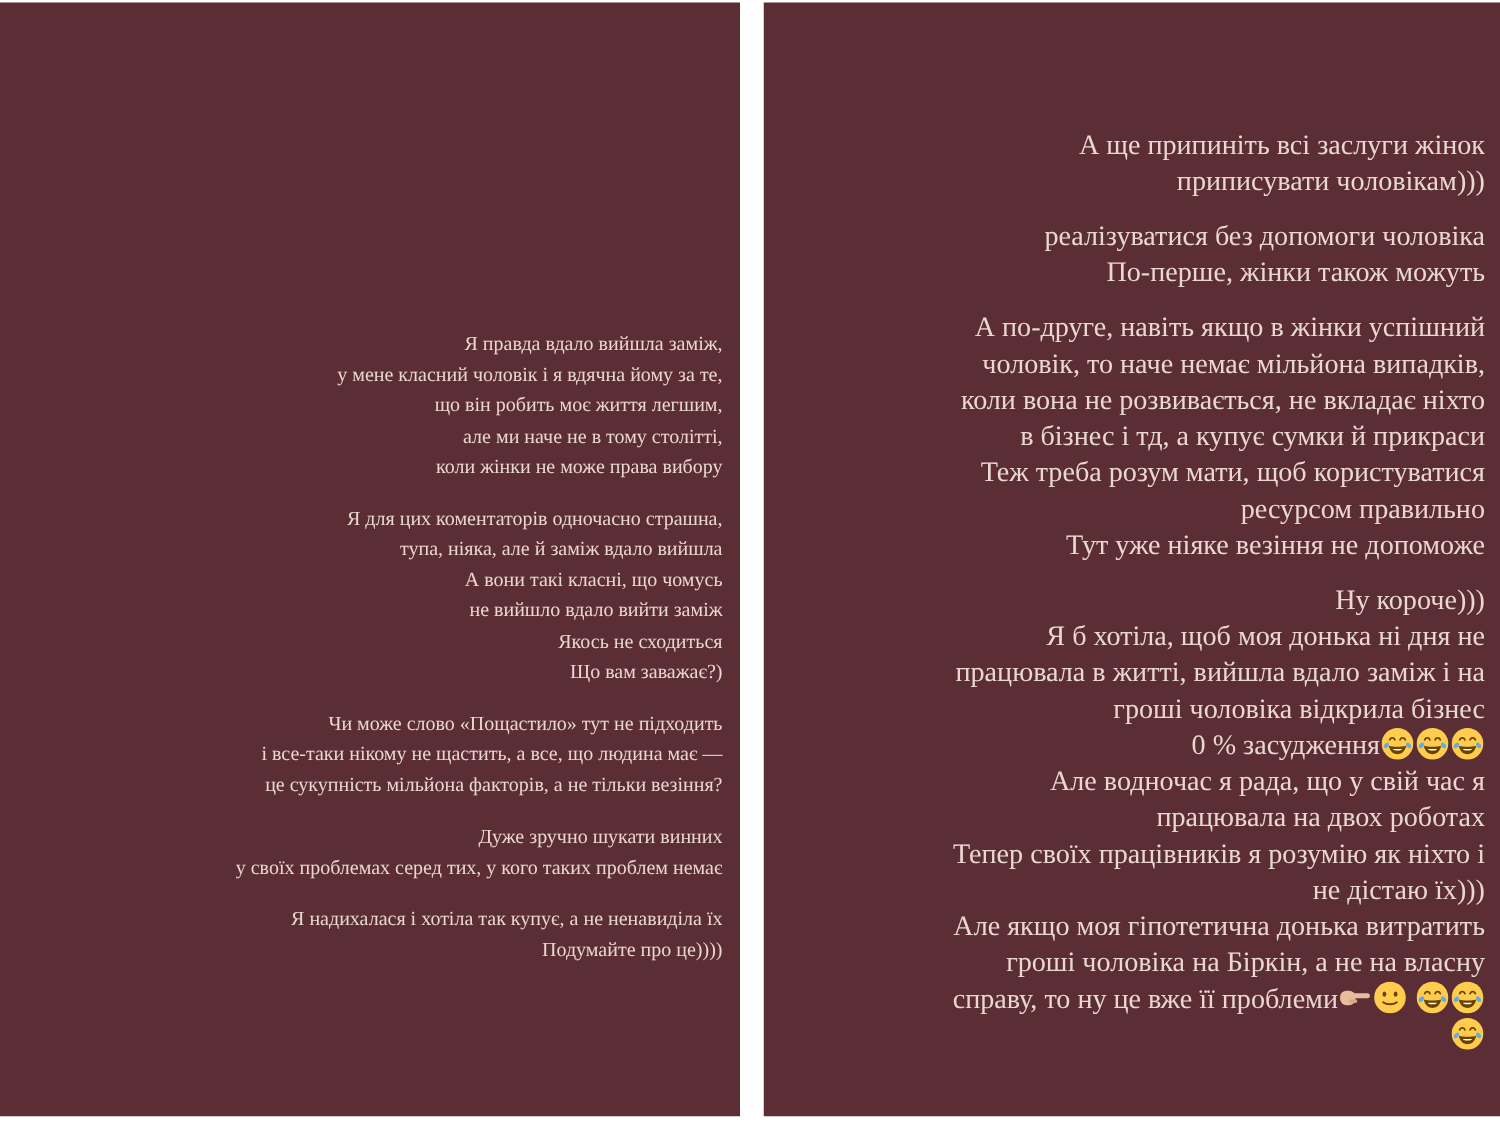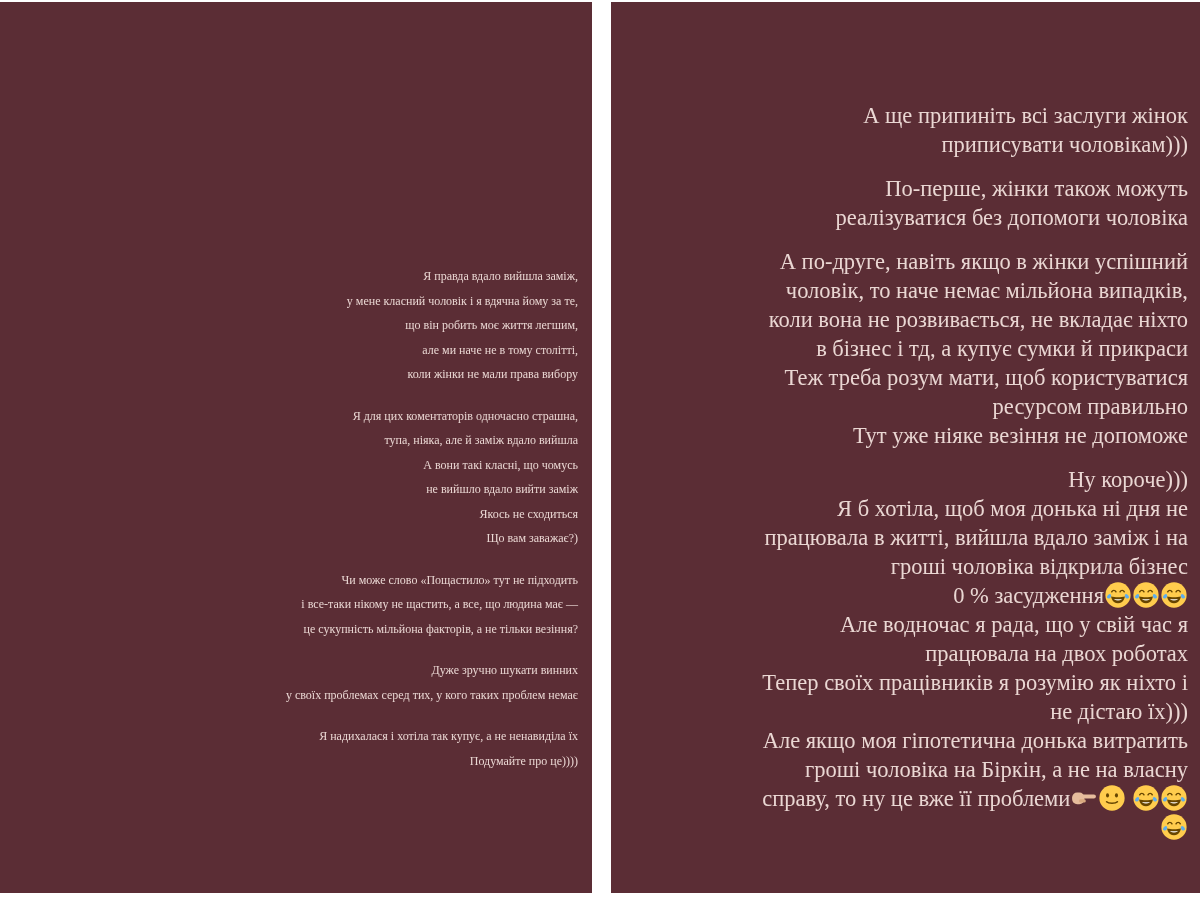--- a/index.html
+++ b/index.html
@@ -19,21 +19,21 @@
   .panel {
     position: relative;
     height: 891px;
     overflow: hidden;
   }
   .panel-left  { width: 592px; }
   .panel-right { width: 589px; }
   .story-text { position: absolute; }
   .panel-left .story-text {
     left: 28px; right: 14px; top: 262px;
-    font-size: 12px; line-height: 24.5px;
+    font-size: 16px; line-height: 24.5px;
   }
   .panel-right .story-text {
     left: 33px; right: 12px; top: 99px;
     font-size: 22.5px; line-height: 29px;
   }
   .para { margin: 0 0 17px 0; padding: 0; text-align: right; }
   .panel-right .para { margin-bottom: 15px; }
   .para:last-child { margin-bottom: 0; }
   .line { display: block; }
   .emoji {
@@ -48,21 +48,21 @@
 <body style="background: rgb(255, 255, 255);">
 
 <div class="page">
   <section class="panel panel-left" style="background: rgb(91, 45, 53);">
     <div class="story-text" style="color: rgb(234, 215, 211);">
         <p class="para">
           <span class="line">Я правда вдало вийшла заміж,</span>
           <span class="line">у мене класний чоловік і я вдячна йому за те,</span>
           <span class="line">що він робить моє життя легшим,</span>
           <span class="line">але ми наче не в тому столітті,</span>
-          <span class="line">коли жінки не мали права вибору</span>
+          <span class="line">коли жінки не може права вибору</span>
         </p>
         <p class="para">
           <span class="line">Я для цих коментаторів одночасно страшна,</span>
           <span class="line">тупа, ніяка, але й заміж вдало вийшла</span>
           <span class="line">А вони такі класні, що чомусь</span>
           <span class="line">не вийшло вдало вийти заміж</span>
           <span class="line">Якось не сходиться</span>
           <span class="line">Що вам заважає?)</span>
         </p>
         <p class="para">
@@ -80,22 +80,22 @@
         </p>
       </div>
   </section>
   <section class="panel panel-right" style="background: rgb(91, 45, 53);">
     <div class="story-text" style="color: rgb(234, 215, 211);">
         <p class="para">
           <span class="line">А ще припиніть всі заслуги жінок</span>
           <span class="line">приписувати чоловікам)))</span>
         </p>
         <p class="para">
+          <span class="line">реалізуватися без допомоги чоловіка</span>
           <span class="line">По-перше, жінки також можуть</span>
-          <span class="line">реалізуватися без допомоги чоловіка</span>
         </p>
         <p class="para">
           <span class="line">А по-друге, навіть якщо в жінки успішний</span>
           <span class="line">чоловік, то наче немає мільйона випадків,</span>
           <span class="line">коли вона не розвивається, не вкладає ніхто</span>
           <span class="line">в бізнес і тд, а купує сумки й прикраси</span>
           <span class="line">Теж треба розум мати, щоб користуватися</span>
           <span class="line">ресурсом правильно</span>
           <span class="line">Тут уже ніяке везіння не допоможе</span>
         </p>

